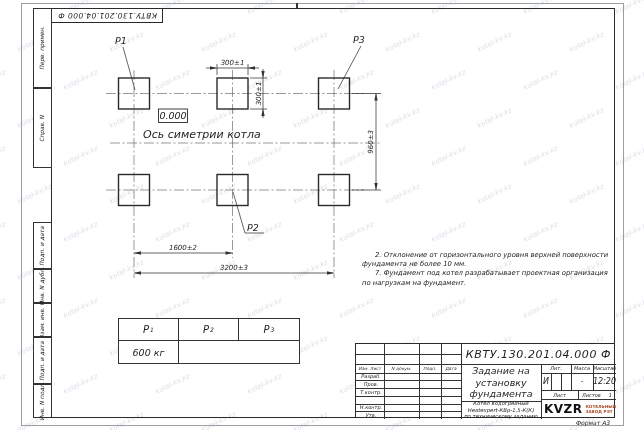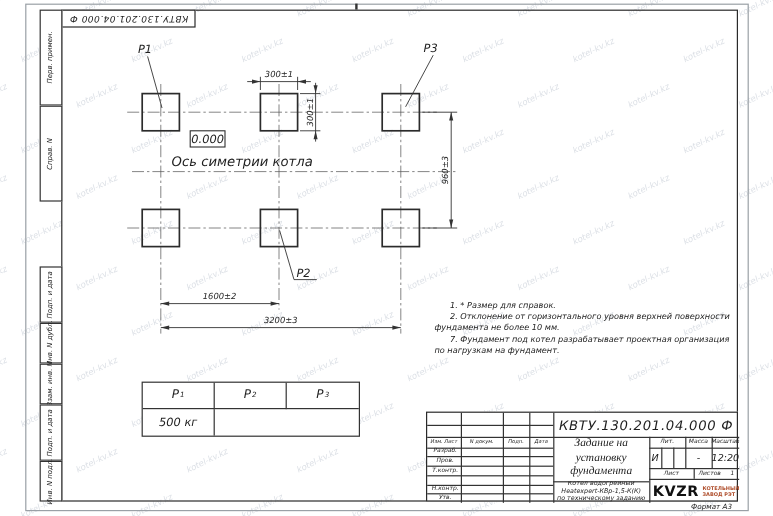--- a/index.html
+++ b/index.html
@@ -284,25 +284,24 @@
         <sub class="psub">1</sub>
       </div>
     <div class="lt-cell">
         <span class="pbase">P</span>
         <sub class="psub">2</sub>
       </div>
     <div class="lt-cell">
         <span class="pbase">P</span>
         <sub class="psub">3</sub>
       </div>
-    <div class="lt-cell">500 кг</div>
+    <div class="lt-cell">600 кг</div>
   </div>
 
   <div class="notes">
-    <p class="note">1. * Размер для справок.</p>
     <p class="note">2. Отклонение от горизонтального уровня верхней поверхности фундамента не более 10 мм.</p>
     <p class="note">7. Фундамент под котел разрабатывает проектная организация по нагрузкам на фундамент.</p>
   </div>
 
   <div class="tb">
 
     <div class="ln" style="left:105px;top:0;width:1px;height:75px;"></div>
     <div class="ln" style="left:28px;top:0;width:1px;height:75px;"></div>
     <div class="ln" style="left:63px;top:0;width:1px;height:75px;"></div>
     <div class="ln" style="left:85px;top:0;width:1px;height:75px;"></div>
@@ -332,21 +331,21 @@
     <div class="cell f-hdr" style="left:63px;top:20px;width:22px;height:8.5px;">Подп.</div>
     <div class="cell f-hdr" style="left:85px;top:20px;width:20px;height:8.5px;">Дата</div>
 
     <div class="cell f-row" style="left:0;top:28.5px;width:28px;height:7.75px;">Разраб.</div>
     <div class="cell f-row" style="left:0;top:36.25px;width:28px;height:7.75px;">Пров.</div>
     <div class="cell f-row" style="left:0;top:44px;width:28px;height:7.75px;">Т.контр.</div>
     <div class="cell f-row" style="left:0;top:51.75px;width:28px;height:7.75px;"></div>
     <div class="cell f-row" style="left:0;top:59.5px;width:28px;height:7.75px;">Н.контр.</div>
     <div class="cell f-row" style="left:0;top:67.25px;width:28px;height:7.75px;">Утв.</div>
 
-    <div class="cell f-title" style="left:105px;top:20px;width:80px;height:37px;padding:0 6px;font-family:Liberation Serif, serif;">Задание на установку фундамента</div>
+    <div class="cell f-title" style="left:105px;top:20px;width:80px;height:37px;padding:0 6px;">Задание на установку фундамента</div>
     <div class="cell f-sub" style="left:105px;top:57px;width:80px;height:18px;">
       <span>Котел водогрейный</span>
       <span>Heatexpert-КВр-1,5-К(К)</span>
       <span>по техническому заданию</span>
     </div>
 
     <div class="cell f-sm" style="left:185px;top:20px;width:30px;height:8.5px;">Лит.</div>
     <div class="cell f-sm" style="left:215px;top:20px;width:22px;height:8.5px;">Масса</div>
     <div class="cell f-sm" style="left:237px;top:20px;width:23px;height:8.5px;">Масштаб</div>
     <div class="cell f-val" style="left:185px;top:28.5px;width:10px;height:17.5px;">И</div>

